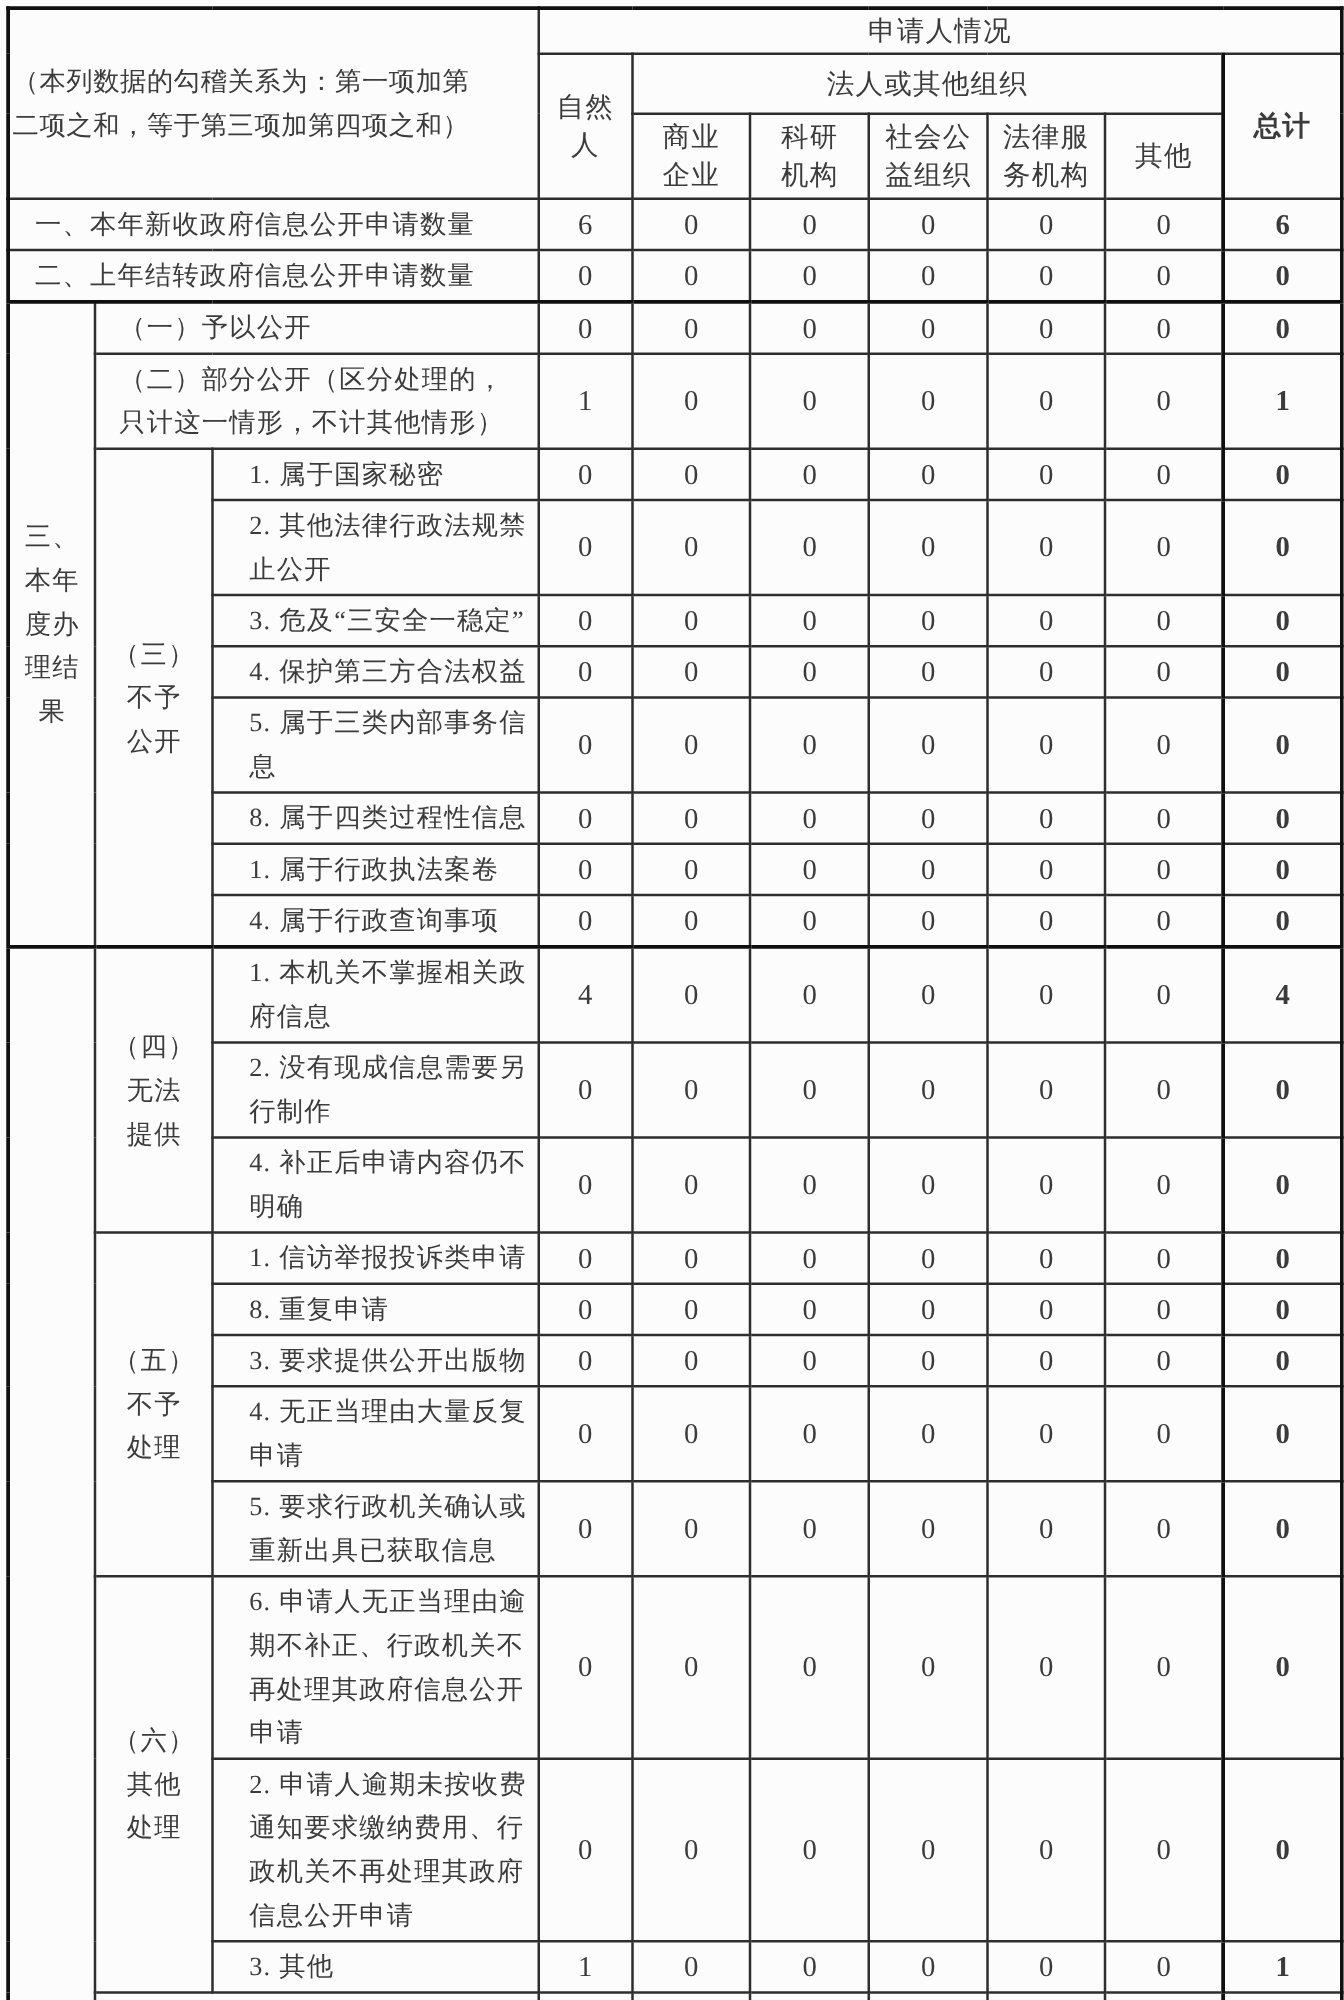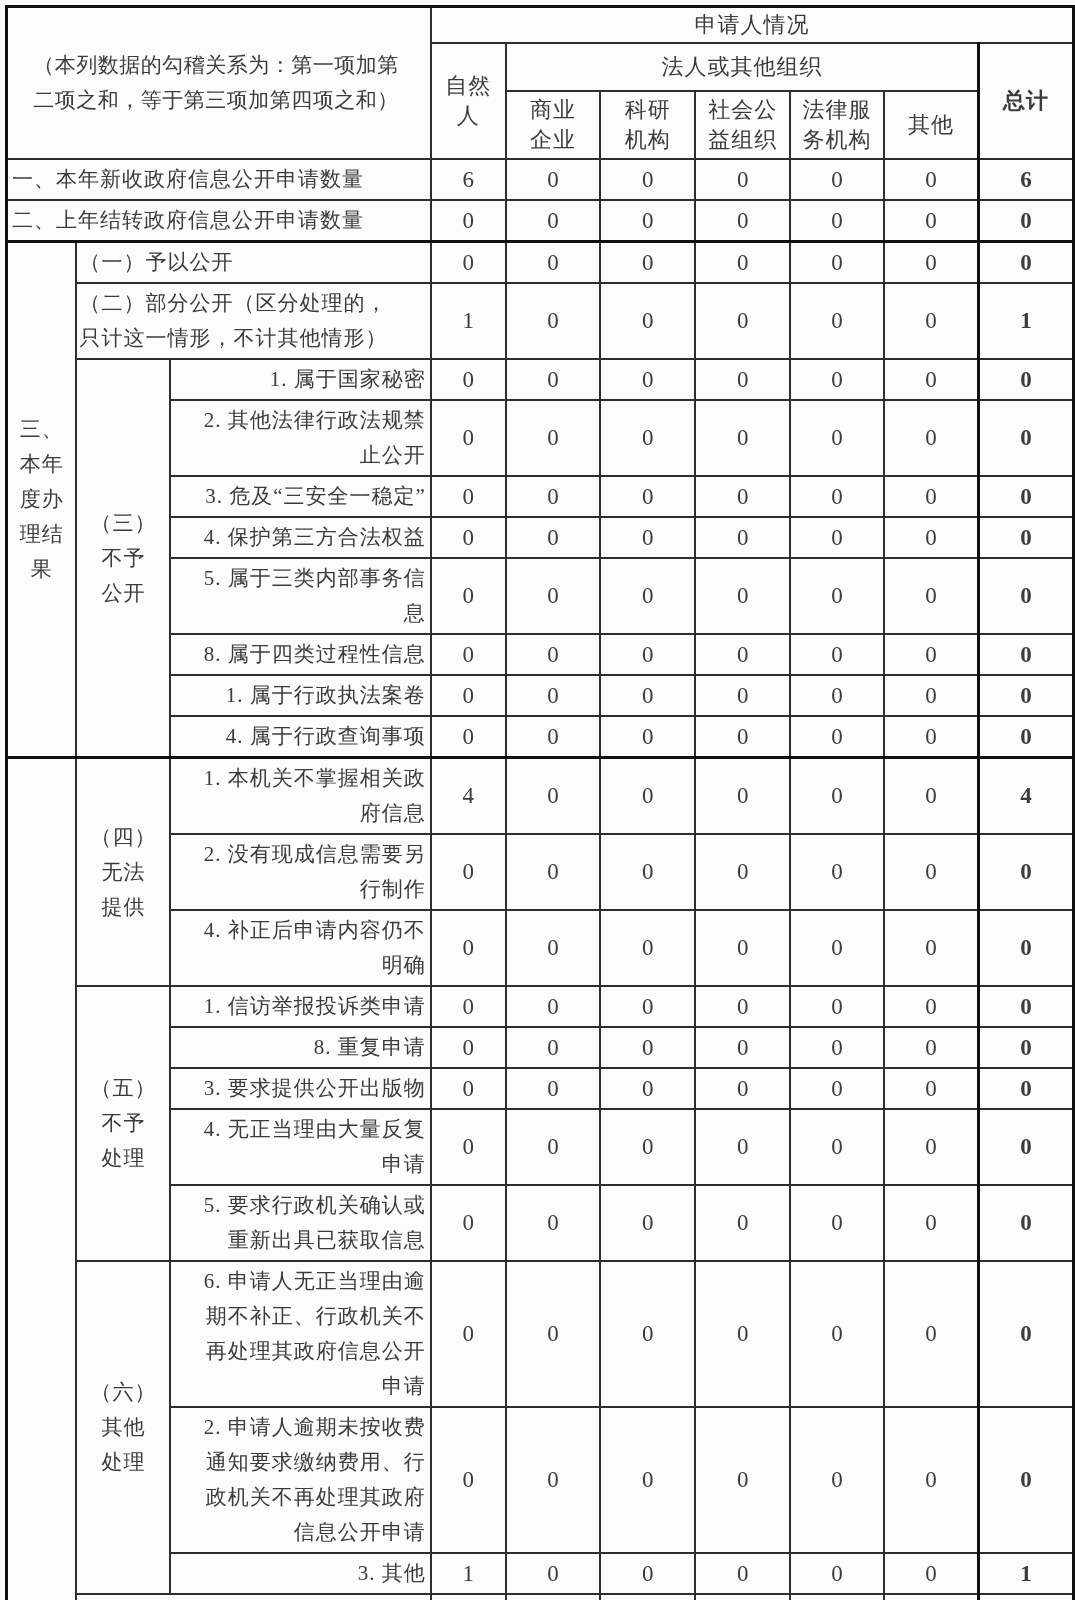--- a/index.html
+++ b/index.html
@@ -33,33 +33,33 @@
     white-space:pre-line;
     font-size:22px;
     line-height:30px;
     letter-spacing:1px;
   }
   .corner{
     font-size:21px;
     line-height:35px;
     padding:6px 8px 6px 2px;
     white-space:pre-line;
-    text-align:center;
+    text-align:left;
     letter-spacing:0.5px;
   }
   .lbl{
     font-size:21px;
     line-height:35px;
     letter-spacing:1px;
     white-space:pre-line;
     text-align:left;
   }
-  .top{padding-left:4px;}
-  .sub{padding-left:2px;}
-  .item{padding-left:28px;text-align:right;}
+  .top{padding-left:20px;}
+  .sub{padding-left:18px;}
+  .item{padding-left:28px;}
   .ctr{text-align:center;padding-left:4px;}
   .grp,.sec{
     font-size:21px;
     line-height:35px;
     text-align:center;
     white-space:pre-line;
     letter-spacing:1px;
     padding:4px 2px;
   }
   .num{

